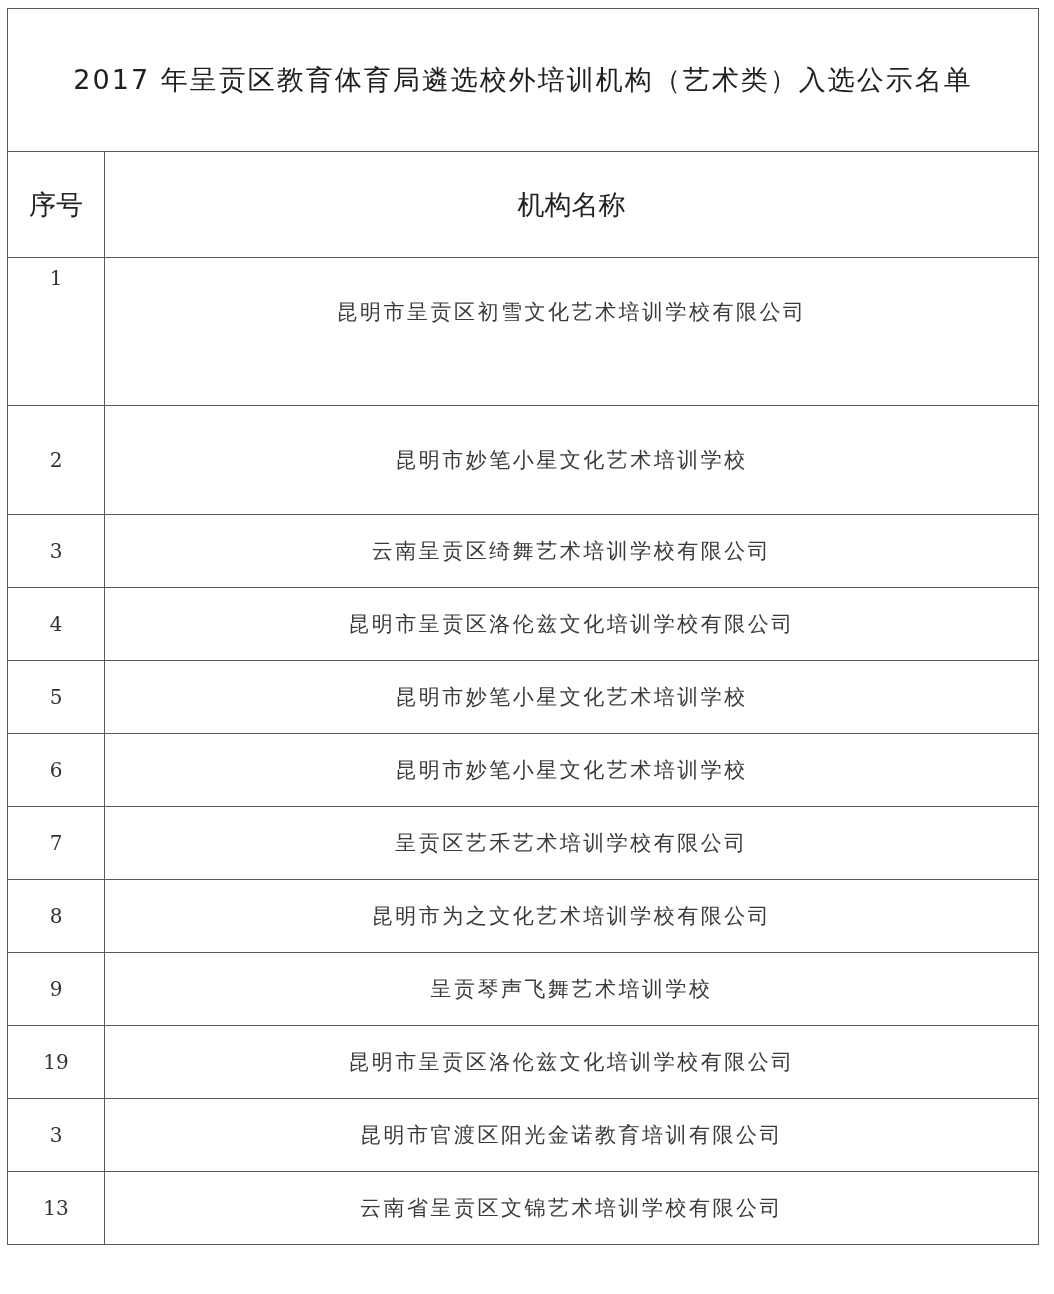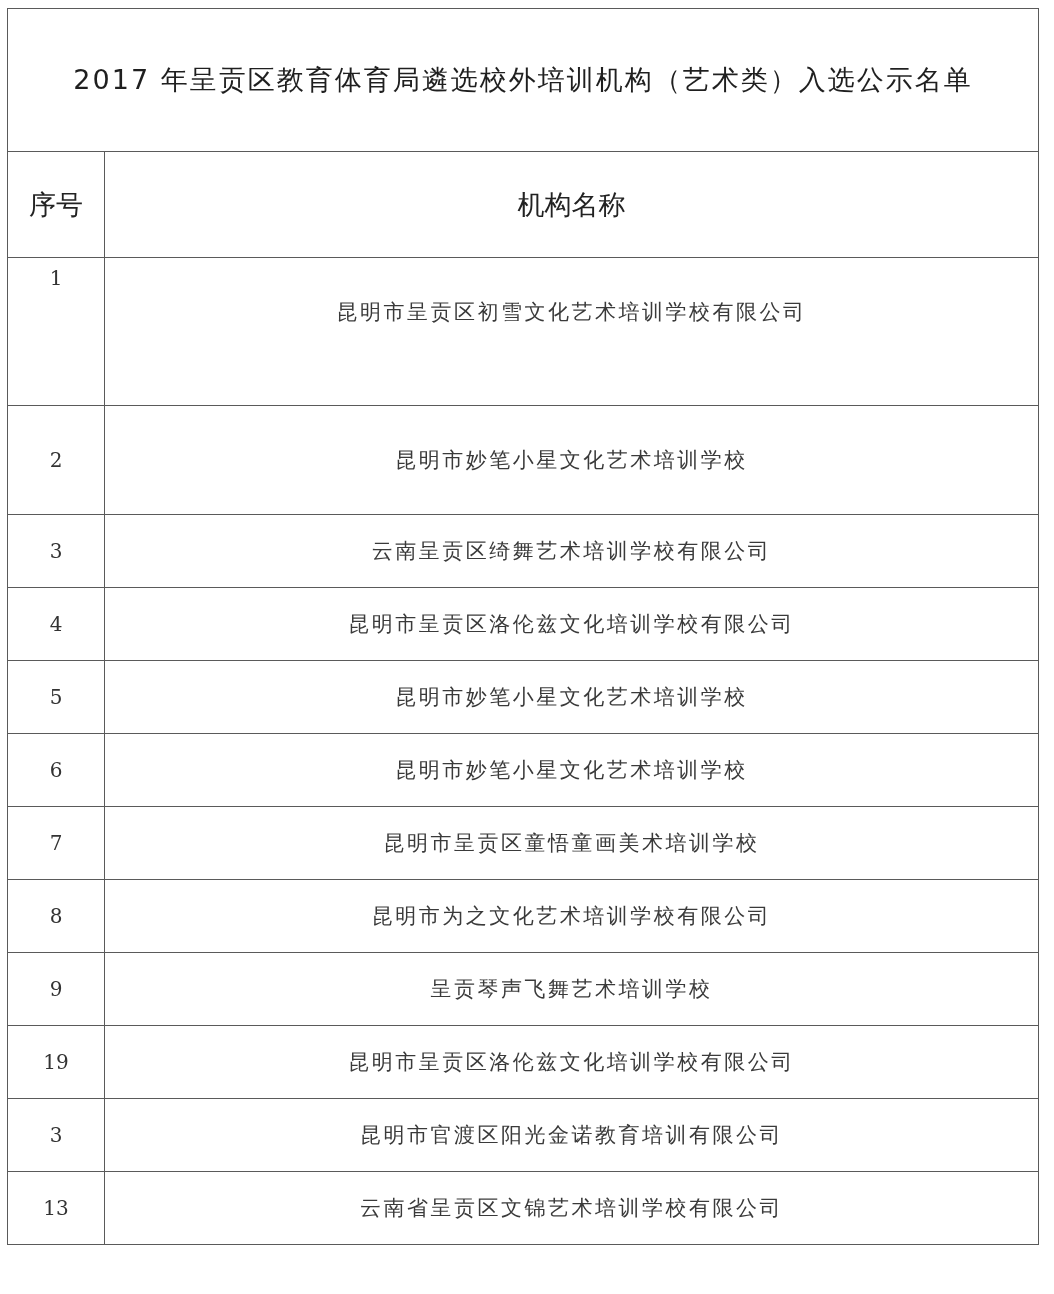--- a/index.html
+++ b/index.html
@@ -114,21 +114,21 @@
     <tr class="body-row">
       <td class="idx">5</td>
       <td class="name">昆明市妙笔小星文化艺术培训学校</td>
     </tr>
     <tr class="body-row">
       <td class="idx">6</td>
       <td class="name">昆明市妙笔小星文化艺术培训学校</td>
     </tr>
     <tr class="body-row">
       <td class="idx">7</td>
-      <td class="name">昆明市呈贡区童悟童画美术培训学校</td>
+      <td class="name">呈贡区艺禾艺术培训学校有限公司</td>
     </tr>
     <tr class="body-row">
       <td class="idx">8</td>
       <td class="name">昆明市为之文化艺术培训学校有限公司</td>
     </tr>
     <tr class="body-row">
       <td class="idx">9</td>
       <td class="name">呈贡琴声飞舞艺术培训学校</td>
     </tr>
     <tr class="body-row">

